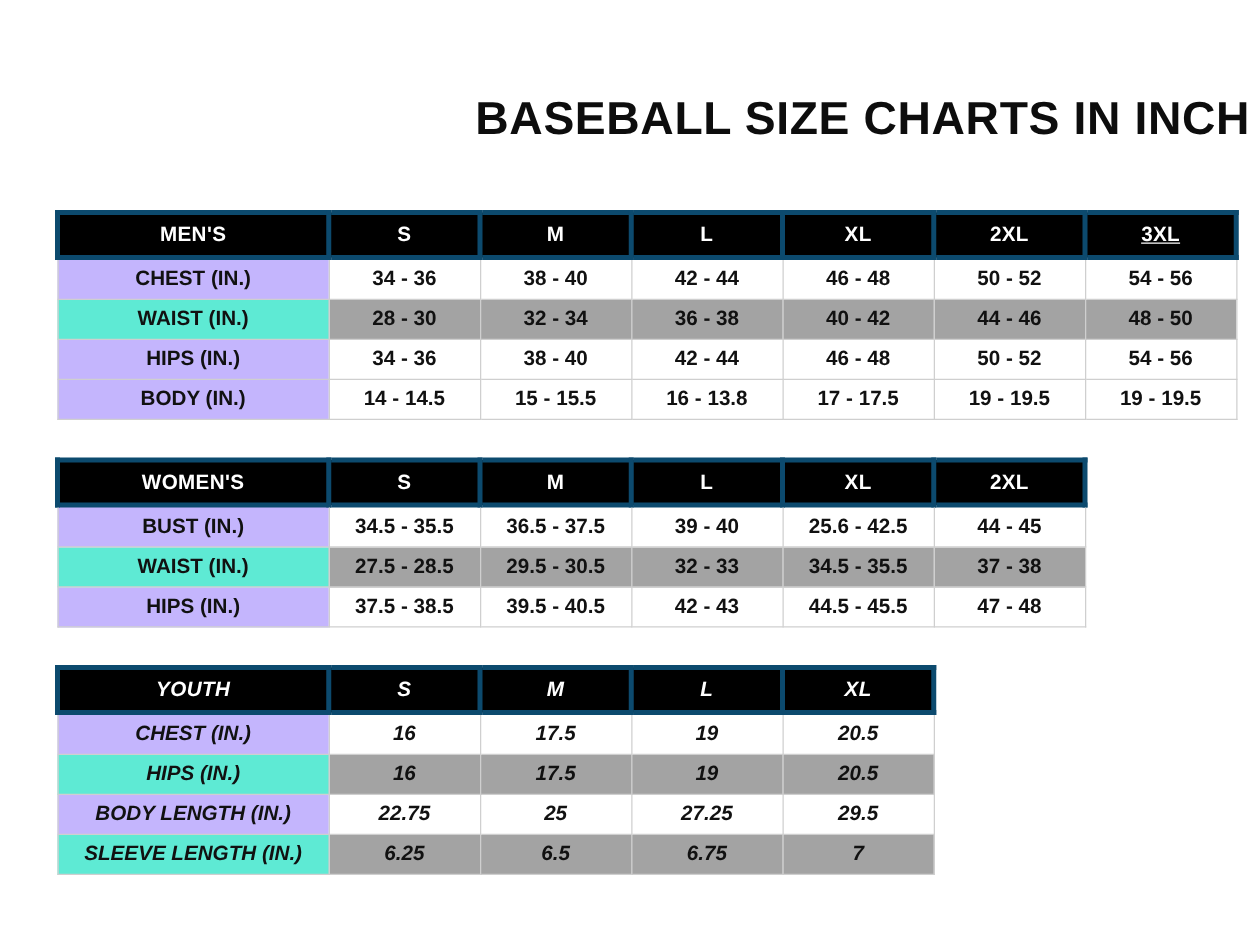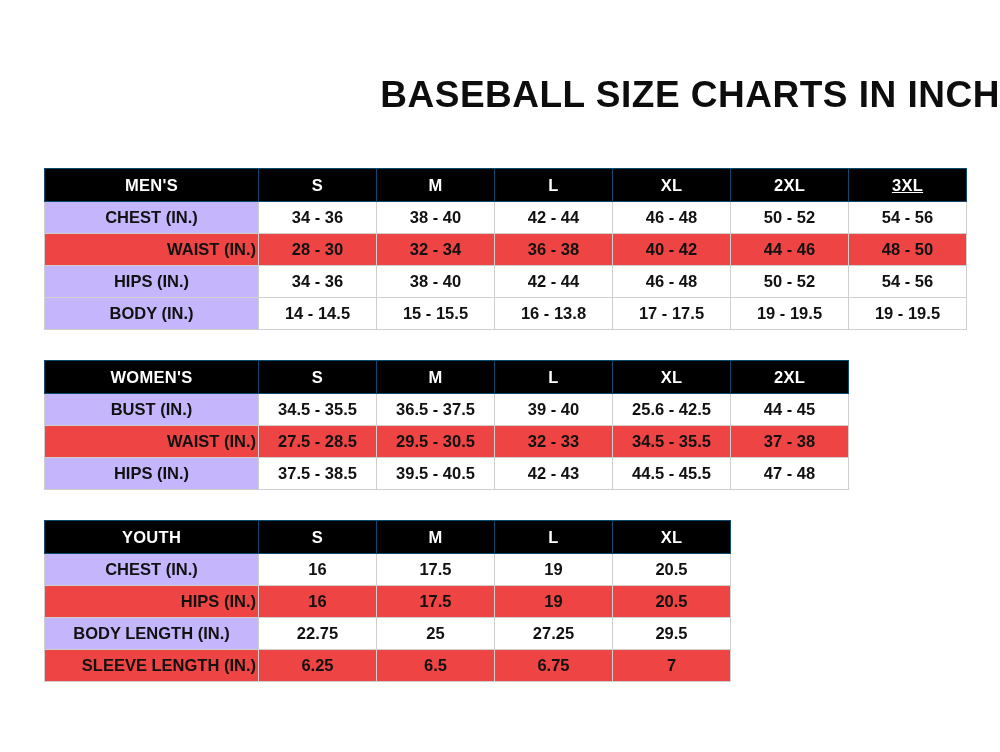--- a/index.html
+++ b/index.html
@@ -48,45 +48,44 @@
     border: 1px solid #cfcfcf;
     text-align: center;
     height: 31px;
     padding: 0 2px;
     white-space: nowrap;
     font-weight: bold;
   }
   table.size-table thead td {
     background: #000000;
     color: #ffffff;
-    border: 1px solid #0c4a6e;
+    border: 4px solid #0c4a6e;
     height: 32px;
     font-size: 16.5px;
     letter-spacing: 0.3px;
   }
   table.size-table thead td.rowhead {
     text-align: center;
   }
   table.size-table tbody td.rowhead {
     background: #c4b5fd;
     text-align: center;
     font-size: 16.5px;
   }
   table.size-table tbody tr.alt td {
-    background: #ef4444;
+    background: #a3a3a3;
   }
   table.size-table tbody tr.alt td.rowhead {
-    background: #ef4444;
-    text-align: right;
+    background: #5eead4;
   }
 
   
   #mens-table { margin-top: 52px; }
   #womens-table { margin-top: 30px; }
-  #youth-table { margin-top: 30px; }
+  #youth-table { margin-top: 30px; font-style: italic; }
 </style>
 </head>
 <body>
 
 <div class="page">
 
   <h1 class="title">BASEBALL SIZE CHARTS IN INCH</h1>
 
   <div class="tables-wrap">
 

